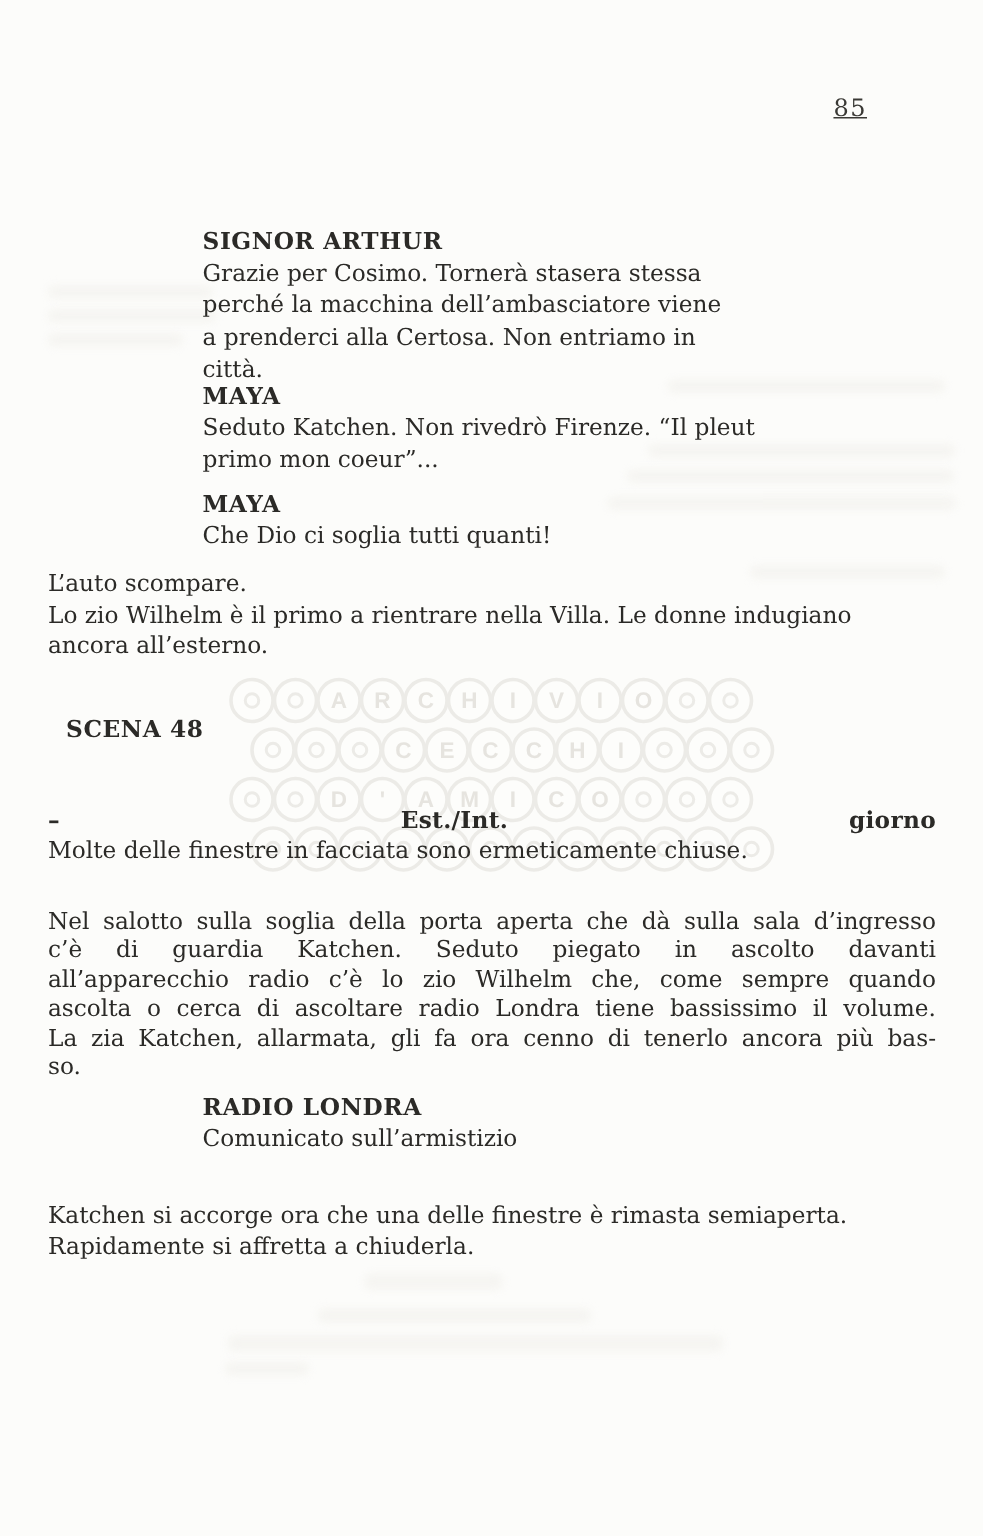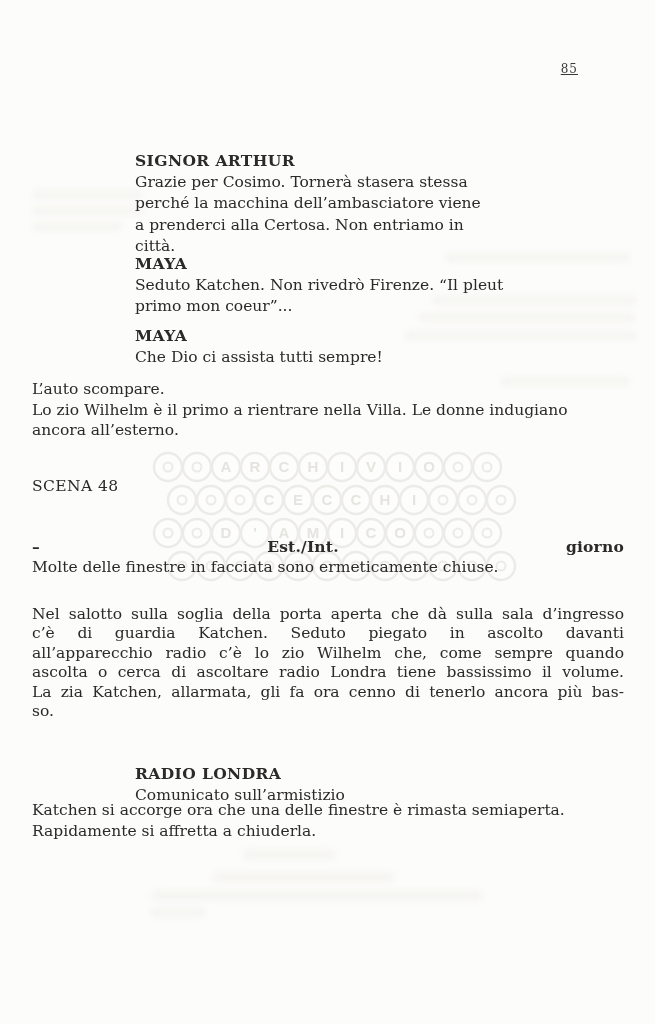--- a/index.html
+++ b/index.html
@@ -17,21 +17,21 @@
   .page{
     position:relative;
     width:655px;height:1024px;
     background:var(--paper);
     overflow:hidden;
     font-size:15.5px;
   }
   
   .page-number{
     position:absolute;top:62px;right:77px;
-    font-size:12px;letter-spacing:1px;color:#3a3935;text-decoration:underline;
+    font-size:16px;letter-spacing:1px;color:#3a3935;text-decoration:underline;
   }
   
   .watermark{position:absolute;left:152px;top:449px;}
   .wm-ring{fill:#fdfdfb;stroke:var(--wm-stroke);stroke-width:2.4;}
   .wm-dot{fill:none;stroke:var(--wm-stroke);stroke-width:2;}
   .wm-letter{
     fill:var(--wm-letter);
     font-family:"Liberation Sans","DejaVu Sans",sans-serif;
     font-weight:bold;font-size:15px;text-anchor:middle;
   }
@@ -46,22 +46,22 @@
   
   .dialogue{position:absolute;left:135px;width:345px;}
   .cue{
     font-weight:bold;text-align:left;width:345px;
     line-height:21.5px;letter-spacing:.4px;
   }
   .dlg-lines>div{line-height:21.5px;white-space:nowrap;}
   .action{position:absolute;left:32px;width:592px;}
   .action>div{line-height:20.5px;white-space:nowrap;}
   .scene-num{
-    position:absolute;left:32px;
-    font-weight:normal;letter-spacing:.4px;line-height:20px;
+    position:absolute;left:44px;
+    font-weight:bold;letter-spacing:.4px;line-height:20px;
   }
   .slug{position:absolute;left:32px;width:592px;}
   .slug-title>div{font-weight:bold;line-height:19.5px;letter-spacing:.2px;}
   .slug-title>div:first-child{text-align:justify;text-align-last:justify;}
   .slug-desc{line-height:19.5px;margin-top:1px;}
   .para{position:absolute;left:32px;width:592px;}
   .para>div{
     line-height:19.4px;
     text-align:justify;text-align-last:justify;
   }
@@ -200,21 +200,21 @@
     <div class="cue">MAYA</div>
     <div class="dlg-lines">
         <div>Seduto Katchen. Non rivedrò Firenze. “Il pleut</div>
         <div>primo mon coeur”...</div>
       </div>
   </div>
 
   <div class="dialogue" style="top:325px;">
     <div class="cue">MAYA</div>
     <div class="dlg-lines">
-        <div>Che Dio ci assista tutti sempre!</div>
+        <div>Che Dio ci soglia tutti quanti!</div>
       </div>
   </div>
 
   <div class="action" style="top:379px;">
       <div>L’auto scompare.</div>
       <div>Lo zio Wilhelm è il primo a rientrare nella Villa. Le donne indugiano</div>
       <div>ancora all’esterno.</div>
     </div>
 
   <div class="scene-num" style="top:476px;">SCENA 48</div>
@@ -228,21 +228,21 @@
 
   <div class="para" style="top:605px;">
       <div>Nel salotto sulla soglia della porta aperta che dà sulla sala d’ingresso</div>
       <div>c’è di guardia Katchen. Seduto piegato in ascolto davanti</div>
       <div>all’apparecchio radio c’è lo zio Wilhelm che, come sempre quando</div>
       <div>ascolta o cerca di ascoltare radio Londra tiene bassissimo il volume.</div>
       <div>La zia Katchen, allarmata, gli fa ora cenno di tenerlo ancora più bas-</div>
       <div>so.</div>
     </div>
 
-  <div class="dialogue" style="top:727px;margin-top:36px;">
+  <div class="dialogue" style="top:727px;">
     <div class="cue">RADIO LONDRA</div>
     <div class="dlg-lines">
         <div>Comunicato sull’armistizio</div>
       </div>
   </div>
 
   <div class="action" style="top:800px;">
       <div>Katchen si accorge ora che una delle finestre è rimasta semiaperta.</div>
       <div>Rapidamente si affretta a chiuderla.</div>
     </div>

